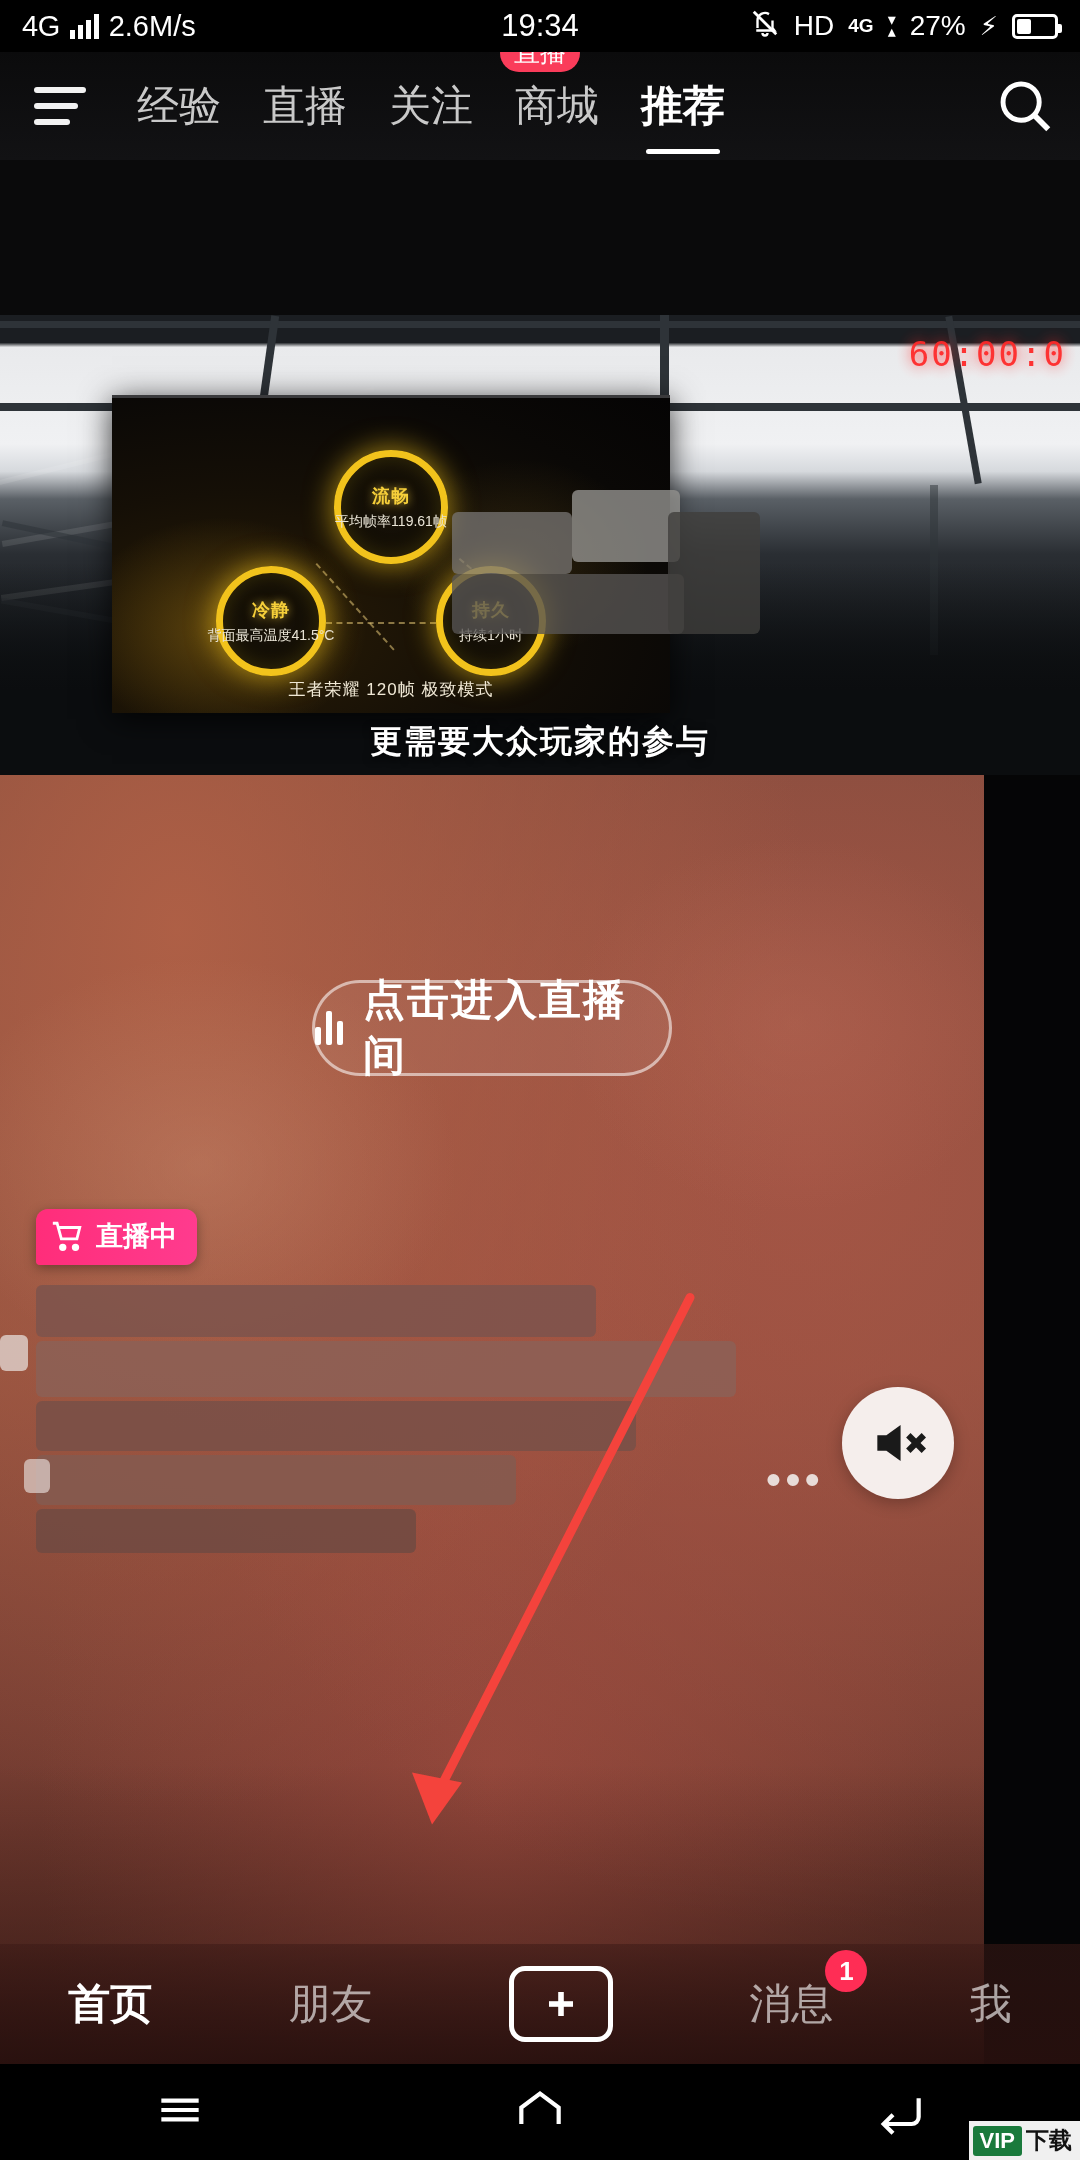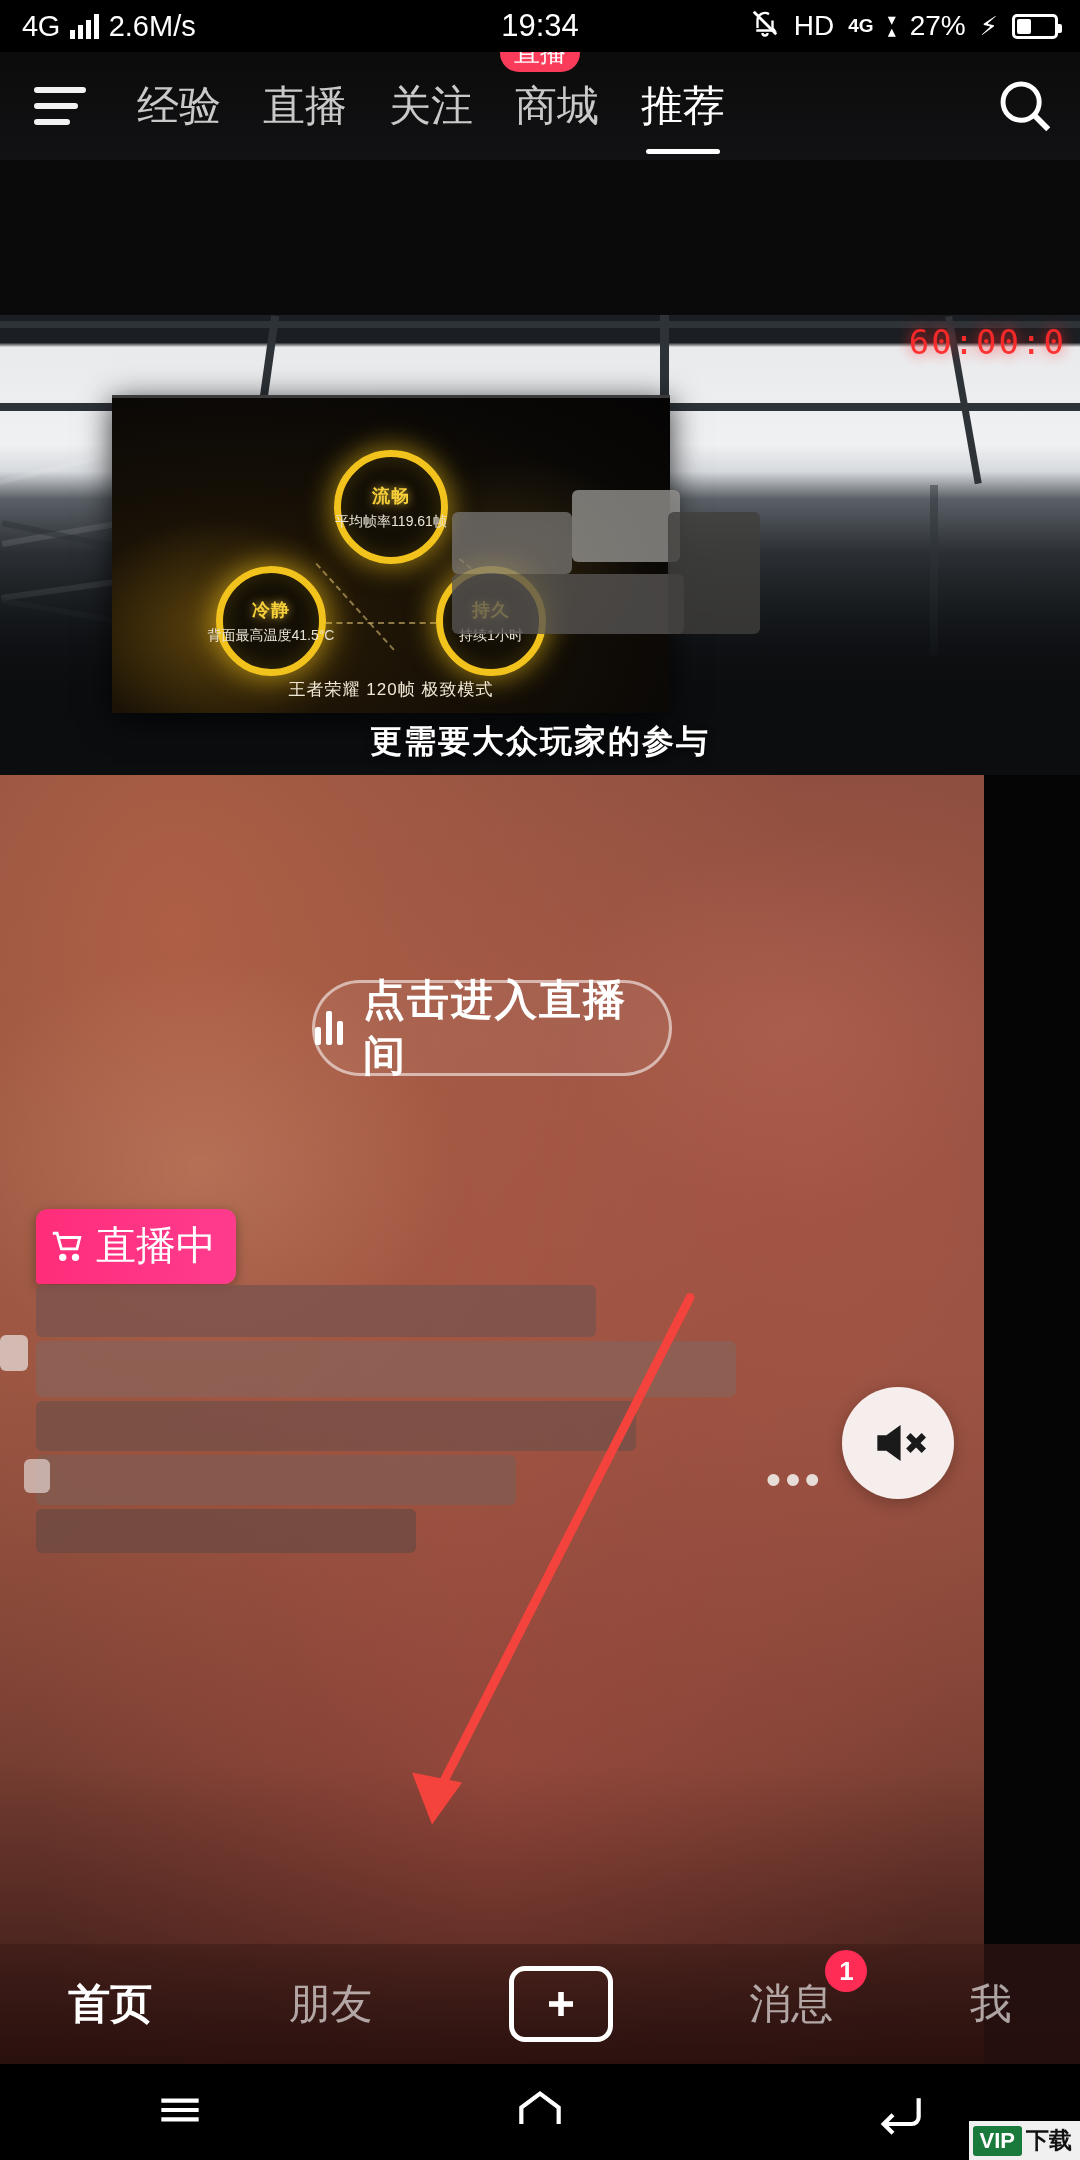--- a/index.html
+++ b/index.html
@@ -52,21 +52,21 @@
   .hamburger { width: 52px; margin-left: 34px; display:flex; flex-direction:column; gap:10px; cursor:pointer; }
   .hamburger span { display:block; height: 6px; background:#f2f2f2; border-radius:3px; }
   .hamburger span:nth-child(1){width:52px}
   .hamburger span:nth-child(2){width:44px}
   .hamburger span:nth-child(3){width:36px}
   .navtabs { display: flex; align-items: center; flex: 1; margin-left: 30px; position: relative; }
   .navtab {
     position: relative; font-size: 42px; color: #c9c9c9; font-weight: 400;
     padding: 0 21px; cursor: pointer; white-space: nowrap;
   }
-  .navtab.active { color: #ffffff; font-weight: 400; text-align: right; }
+  .navtab.active { color: #ffffff; font-weight: 700; text-align: right; }
   .navtab.active .underline {
     position: absolute; bottom: -20px; left: 50%; transform: translateX(-50%);
     width: 74px; height: 5px; background: #fff; border-radius: 3px;
   }
   .livebadge {
     position: absolute; top: -44px; left: 6px;
     background: #fa3c5a; color: #fff; font-size: 26px; font-weight: 500;
     padding: 5px 14px 7px; border-radius: 26px; line-height: 1; white-space: nowrap;
   }
   .searchbtn { width: 110px; display:flex; align-items:center; justify-content:center; cursor:pointer; }
@@ -86,21 +86,21 @@
       linear-gradient(180deg, #1b1e22 0%, #1b1e22 6%, #e9eaec 7%, #f0f1f3 28%, #d6d9dd 34%, #5a6066 40%, #2a2e33 52%, #14171a 75%, #0c0e10 100%);
     overflow: hidden;
   }
   .beam { position:absolute; background: rgba(255,255,255,0.10); }
   .mullion { position:absolute; background: #2e3338; }
   .hall-dark { position:absolute; bottom:0; left:0; width:100%; height:46%;
     background: linear-gradient(180deg, rgba(10,12,14,0) 0%, #0b0d0f 60%); }
 
   
   .timer {
-    position: absolute; top: 7px; right: 14px; color: #ff2a2a;
+    position: absolute; top: 19px; right: 14px; color: #ff2a2a;
     font-family: "DejaVu Sans Mono", monospace; font-size: 34px; letter-spacing: 2px;
     text-shadow: 0 0 14px rgba(255,40,40,0.9); opacity: 0.95;
   }
 
   
   .panel {
     position: absolute; top: 235px; left: 112px; width: 558px; height: 318px;
     background: radial-gradient(ellipse at 22% 75%, #2a1d06 0%, #150f06 42%, #0a0806 75%, #050404 100%);
     border-top: 3px solid #3a3a3c;
     box-shadow: 0 6px 30px rgba(0,0,0,0.8);
@@ -172,21 +172,21 @@
   .enterlive span { color:#fff; font-size: 42px; font-weight: 700; letter-spacing: 2px; }
 
   
   .livepill {
     position: absolute; left: 36px; top: 434px;
     background: linear-gradient(90deg,#ff2d7a,#ff3b8e);
     border-radius: 12px 12px 12px 4px; padding: 9px 20px 11px 14px;
     display: flex; align-items: center; gap: 12px;
     box-shadow: 0 3px 12px rgba(0,0,0,0.35);
   }
-  .livepill span { color:#fff; font-size: 40px; font-weight: 400; text-align: right; }
+  .livepill span { color:#fff; font-size: 27px; font-weight: 700; text-align: right; }
   .mblk { position:absolute; border-radius: 6px; }
 
   
   .mutebtn {
     position: absolute; right: 30px; top: 612px; width: 112px; height: 112px;
     border-radius: 50%; background: rgba(255,255,255,0.90);
     display:flex; align-items:center; justify-content:center; cursor:pointer;
     box-shadow: 0 4px 16px rgba(0,0,0,0.25);
   }
   .dots { position:absolute; right: 160px; top: 680px; color:#e8dcd8; font-size: 44px; letter-spacing: 4px; }

